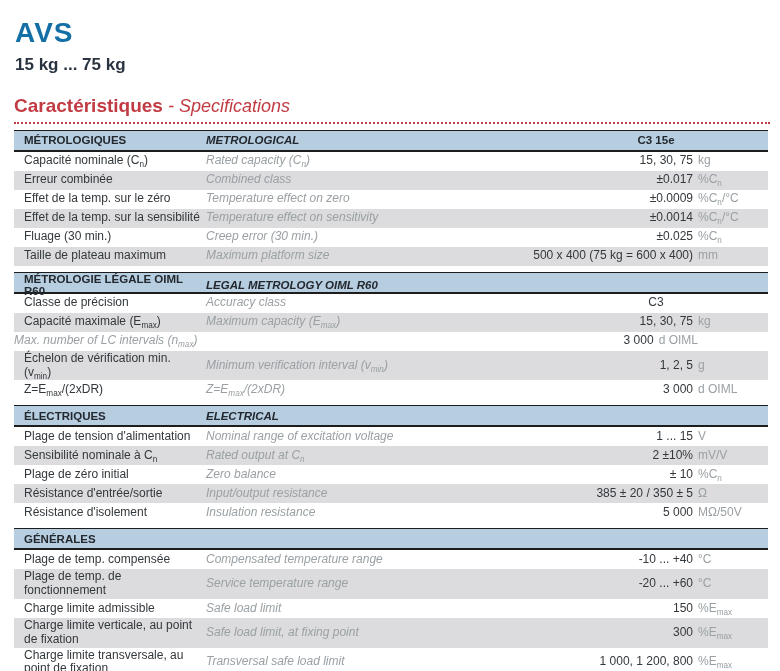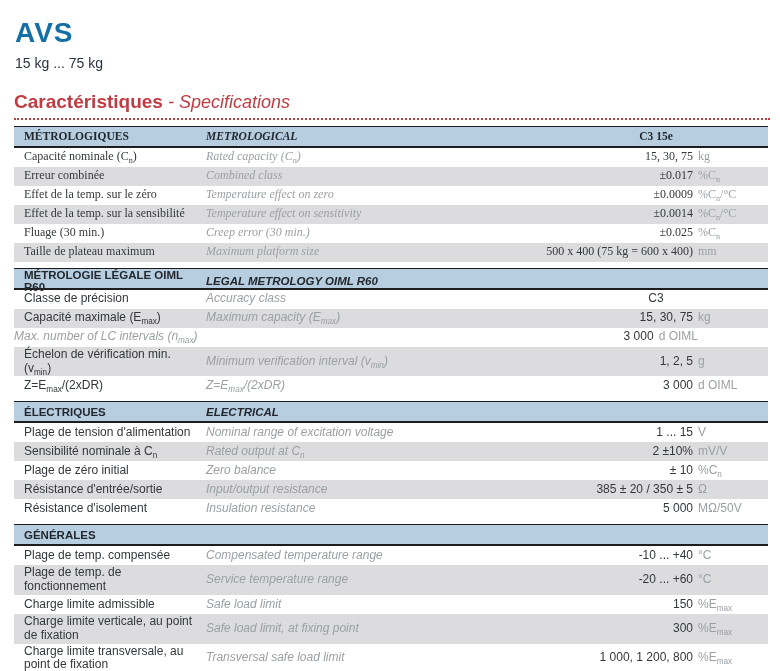--- a/index.html
+++ b/index.html
@@ -10,29 +10,29 @@
     --line-dark:#1d1d1d;
     --text-dark:#33383c;
     --text-gray:#9aa0a4;
   }
   *{margin:0;padding:0;box-sizing:border-box;}
   body{background:#ffffff;font-family:"Liberation Sans",sans-serif;}
   .canvas{position:relative;width:780px;height:671px;background:#fff;overflow:hidden;margin-top:12px;}
 
   .doc-header{padding:6px 0 0 15px;}
   .product-title{font-size:28px;font-weight:800;letter-spacing:1px;color:var(--brand-blue);line-height:1.1;}
-  .capacity-range{font-size:14px;font-weight:normal;color:#2a3340;margin-top:6px;}
+  .capacity-range{font-size:17px;font-weight:bold;color:#2a3340;margin-top:6px;}
 
   .spec-heading{margin:20px 0 0 14px;width:756px;border-bottom:2px dotted var(--brand-red);padding-bottom:5px;white-space:nowrap;}
   .spec-heading .fr{font-size:19px;font-weight:800;color:var(--brand-red);}
   .spec-heading .en{font-size:18px;font-style:italic;font-weight:400;color:var(--brand-red);}
 
   .spec-table{margin:6px 0 0 14px;width:754px;}
   .spec-section{margin-top:6px;}
-  .spec-section:first-child{margin-top:0;font-family:Liberation Serif, serif;}
+  .spec-section:first-child{margin-top:0;}
 
   .sec-header{
     display:grid;grid-template-columns:192px 1fr 224px;align-items:center;
     height:22px;background:var(--header-bar);
     border-top:1px solid var(--line-dark);border-bottom:2px solid var(--line-dark);
     font-size:11.5px;color:#23282e;
   }
   .sec-header .h-fr{font-weight:bold;padding-left:10px;}
   .sec-header .h-en{font-weight:bold;font-style:italic;}
   .sec-header .h-col{font-weight:600;text-align:center;}

